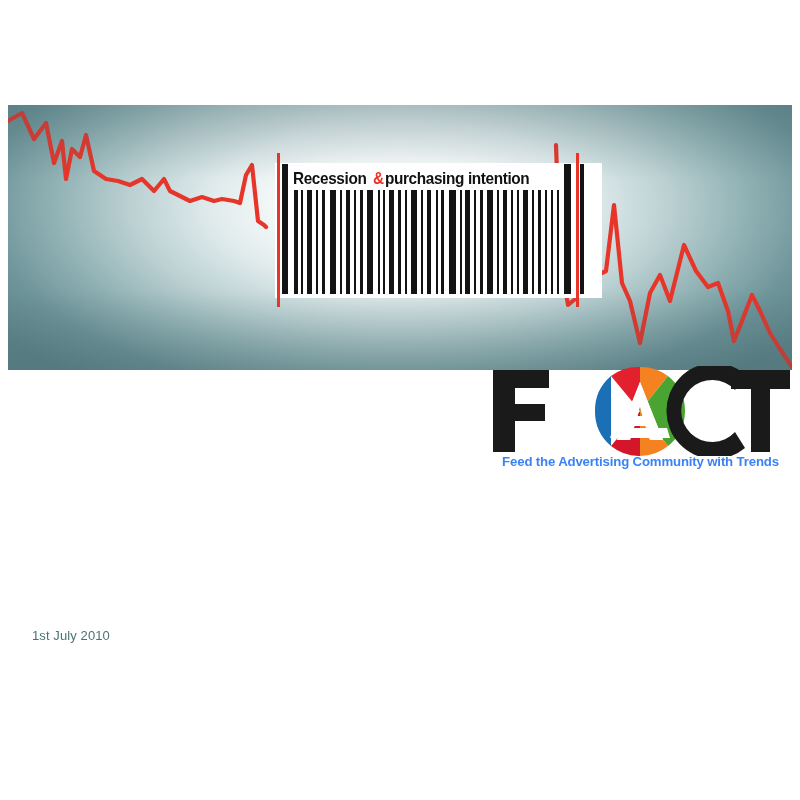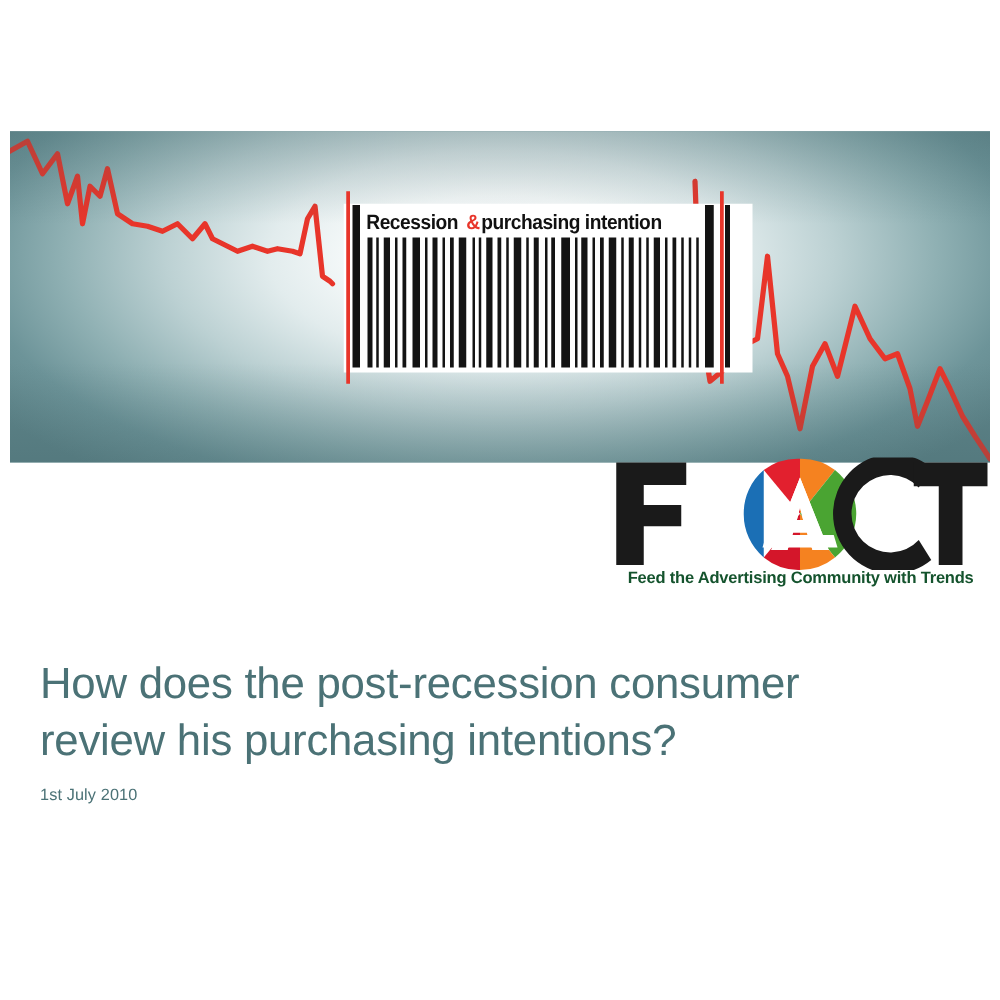--- a/index.html
+++ b/index.html
@@ -137,21 +137,21 @@
   .logo-tagline {
     position: absolute;
     left: 2px;
     top: 88px;
     width: 303px;
     text-align: center;
     font-family: "Liberation Sans", sans-serif;
     font-weight: bold;
     font-size: 13.2px;
     letter-spacing: -0.15px;
-    color: #14532d;
+    color: #3b82f6;
     white-space: nowrap;
   }
 
   
   .headline {
     position: absolute;
     left: 32px;
     top: 524px;
     width: 730px;
     font-family: "Liberation Sans", sans-serif;
@@ -282,20 +282,16 @@
       </g>
 
       <g>
         <path d="M244,4 H303 V23 H283 V86 H264 V23 H244 Z" fill="#1a1a1a"></path>
       </g>
     </svg>
 
     <div class="logo-tagline">Feed the Advertising Community with Trends</div>
   </div>
 
-  <div class="headline">
-    <span class="headline-line">How does the post-recession consumer</span>
-    <span class="headline-line">review his purchasing intentions?</span>
-  </div>
 
   <div class="subdate">1st July 2010</div>
 
 </div>
 
 </body></html>

